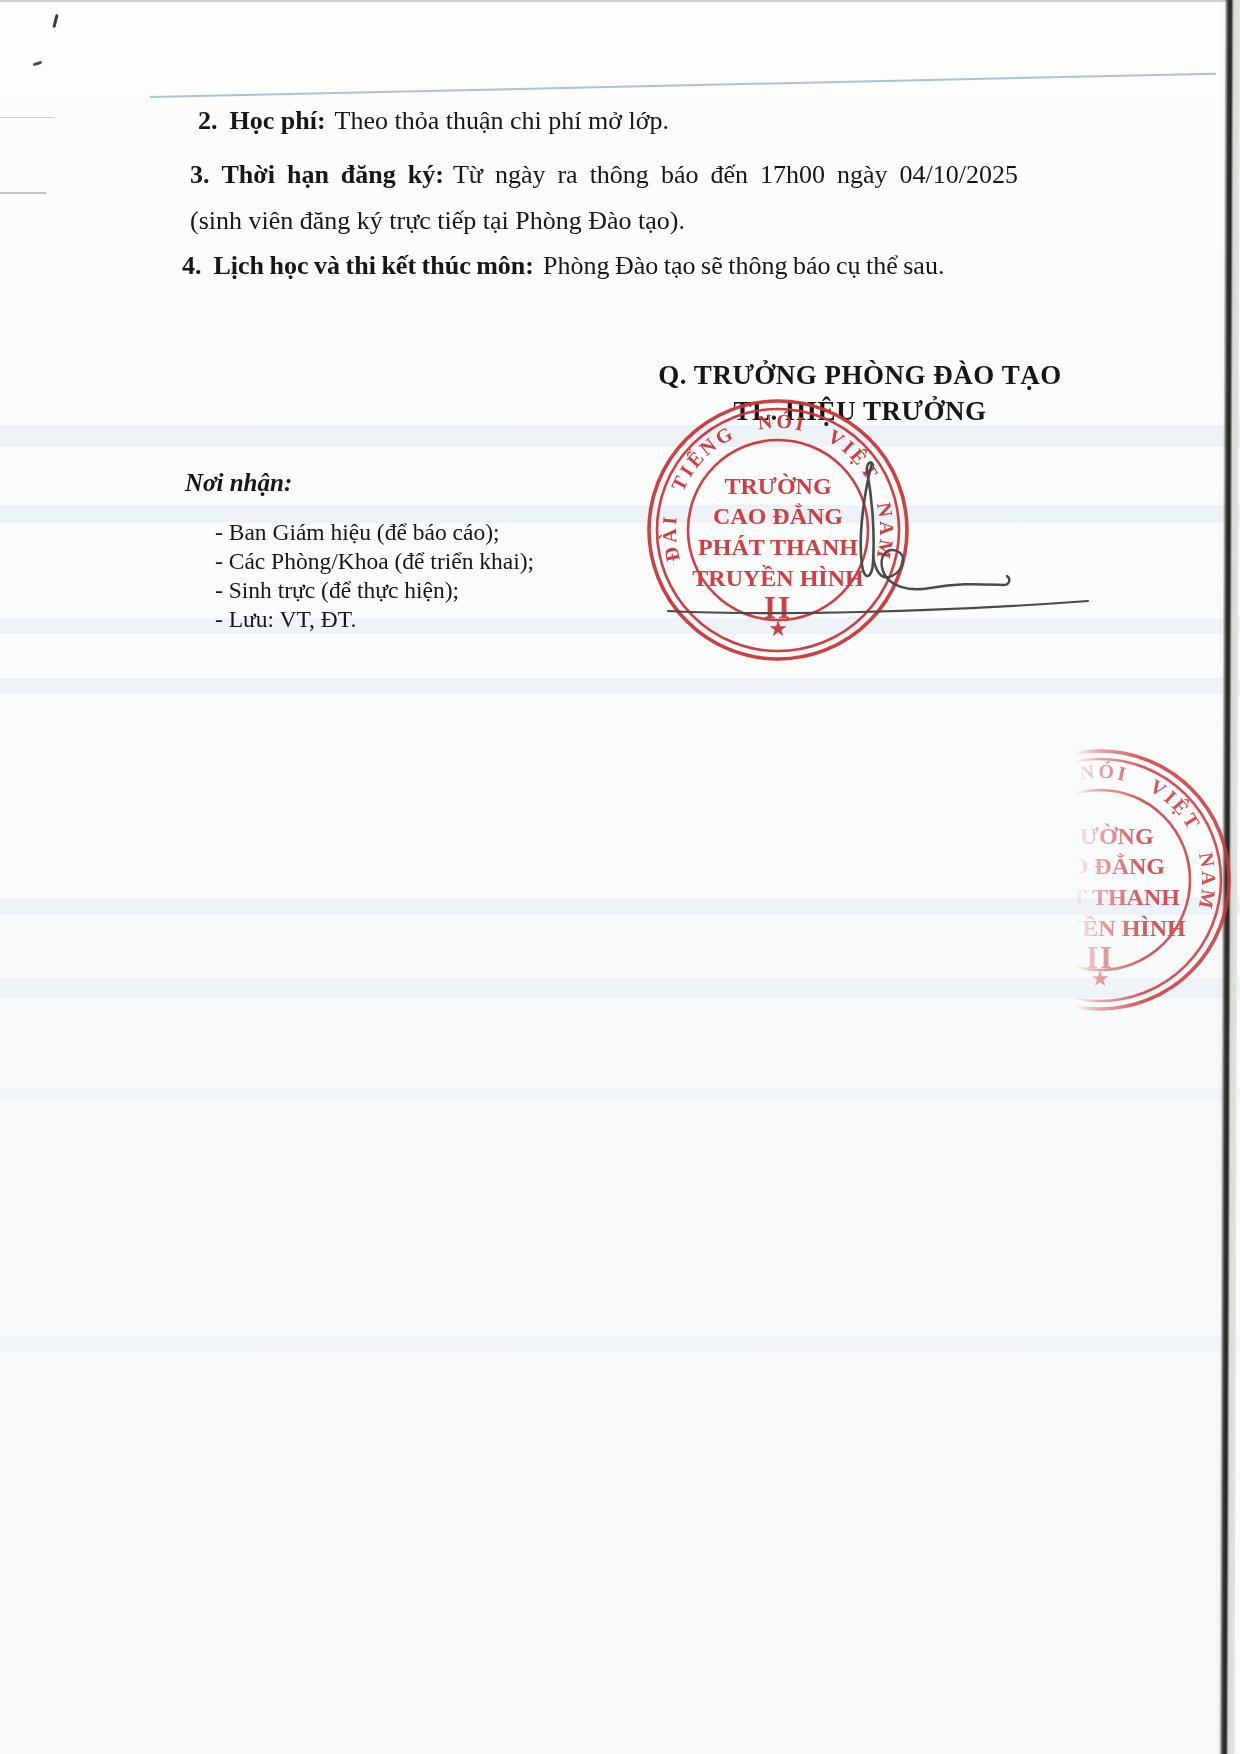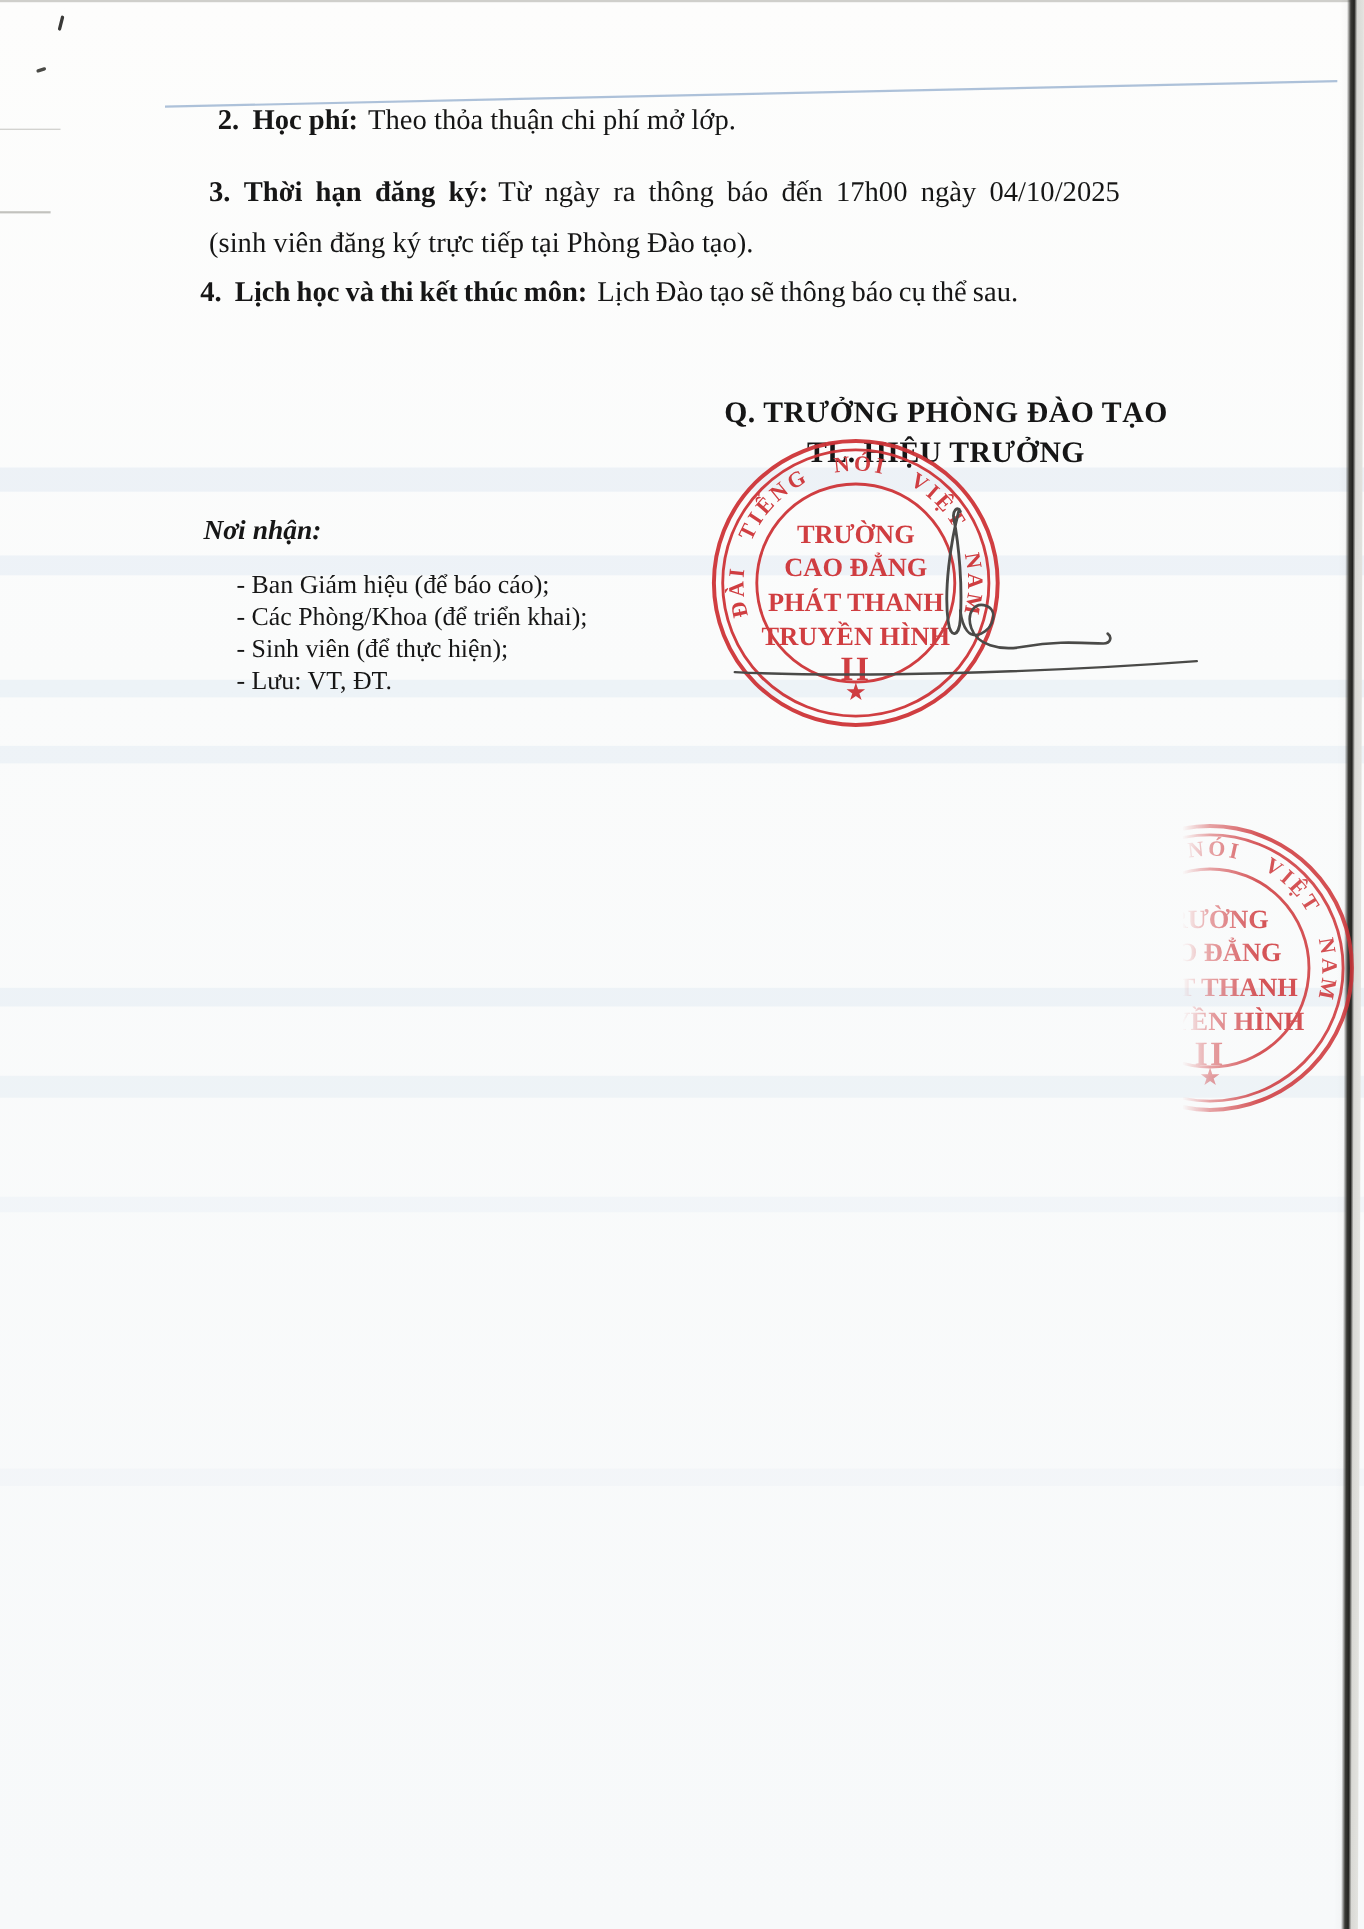--- a/index.html
+++ b/index.html
@@ -33,21 +33,21 @@
   .left-line-b{position:absolute;left:0;top:192px;width:46px;height:2px;background:#c2c2be;}
   .scan-edge{
     position:absolute;top:0;right:0;width:22px;height:100%;
     background:linear-gradient(90deg,rgba(0,0,0,0) 0%,rgba(0,0,0,0.02) 30%,#3a3a36 46%,#232320 60%,#d9d9d5 72%,#e3e3df 100%);
     transform:rotate(0.18deg);transform-origin:top right;
   }
   
   .tblock{position:absolute;font-size:26px;line-height:33px;}
   .num{font-weight:bold;margin-right:12px;}
   .ttl{font-weight:bold;margin-right:9px;}
-  .sec2{left:198px;top:92px;width:860px;}
+  .sec2{left:198px;top:104px;width:860px;}
   .sec3{left:190px;top:158px;width:828px;}
   .sec3-line1{text-align:justify;text-align-last:justify;}
   .sec3-line2{margin-top:13px;}
   .sec4{left:182px;top:249px;width:860px;word-spacing:-1px;}
   .closing{left:178px;top:301px;width:900px;white-space:nowrap;}
   .sig-head{left:620px;top:357px;width:480px;text-align:center;font-weight:bold;font-size:27px;line-height:36px;letter-spacing:.5px;}
   .recipients{left:185px;top:468px;font-size:24px;line-height:29px;}
   .recipients .head{font-weight:bold;font-style:italic;font-size:25px;margin-bottom:21px;}
   .recipients .item{margin-left:30px;font-size:23.5px;}
   .signer{left:690px;top:668px;width:360px;text-align:center;font-weight:bold;font-size:27px;}
@@ -91,34 +91,34 @@
   </div>
 
   <div class="tblock sec3">
     <div class="sec3-line1">
       <span class="num">3.</span><span class="ttl">Thời hạn đăng ký:</span><span>Từ ngày ra thông báo đến 17h00 ngày 04/10/2025</span>
     </div>
     <div class="sec3-line2">(sinh viên đăng ký trực tiếp tại Phòng Đào tạo).</div>
   </div>
 
   <div class="tblock sec4">
-    <span class="num">4.</span><span class="ttl">Lịch học và thi kết thúc môn:</span><span>Lịch Đào tạo sẽ thông báo cụ thể sau.</span>
+    <span class="num">4.</span><span class="ttl">Lịch học và thi kết thúc môn:</span><span>Phòng Đào tạo sẽ thông báo cụ thể sau.</span>
   </div>
 
 
   <div class="tblock sig-head">
     <div>Q. TRƯỞNG PHÒNG ĐÀO TẠO</div>
     <div>TL. HIỆU TRƯỞNG</div>
   </div>
 
   <div class="tblock recipients">
     <div class="head">Nơi nhận:</div>
     <div class="item">- Ban Giám hiệu (để báo cáo);</div>
     <div class="item">- Các Phòng/Khoa (để triển khai);</div>
-    <div class="item">- Sinh viên (để thực hiện);</div>
+    <div class="item">- Sinh trực (để thực hiện);</div>
     <div class="item">- Lưu: VT, ĐT.</div>
   </div>
 
   <div class="stamp stamp-main">
     <svg width="280" height="280" viewBox="0 0 280 280">
       <circle cx="140" cy="140" r="129" fill="none" stroke="#ce3438" stroke-width="3.6"></circle>
       <circle cx="140" cy="140" r="121" fill="none" stroke="#ce3438" stroke-width="2.6"></circle>
       <circle cx="140" cy="140" r="90" fill="none" stroke="#ce3438" stroke-width="2.6"></circle>
       <defs>
         <path id="ringPath1" d="M 74.4 218.1 A 102 102 0 1 1 205.6 218.1" fill="none"></path>

